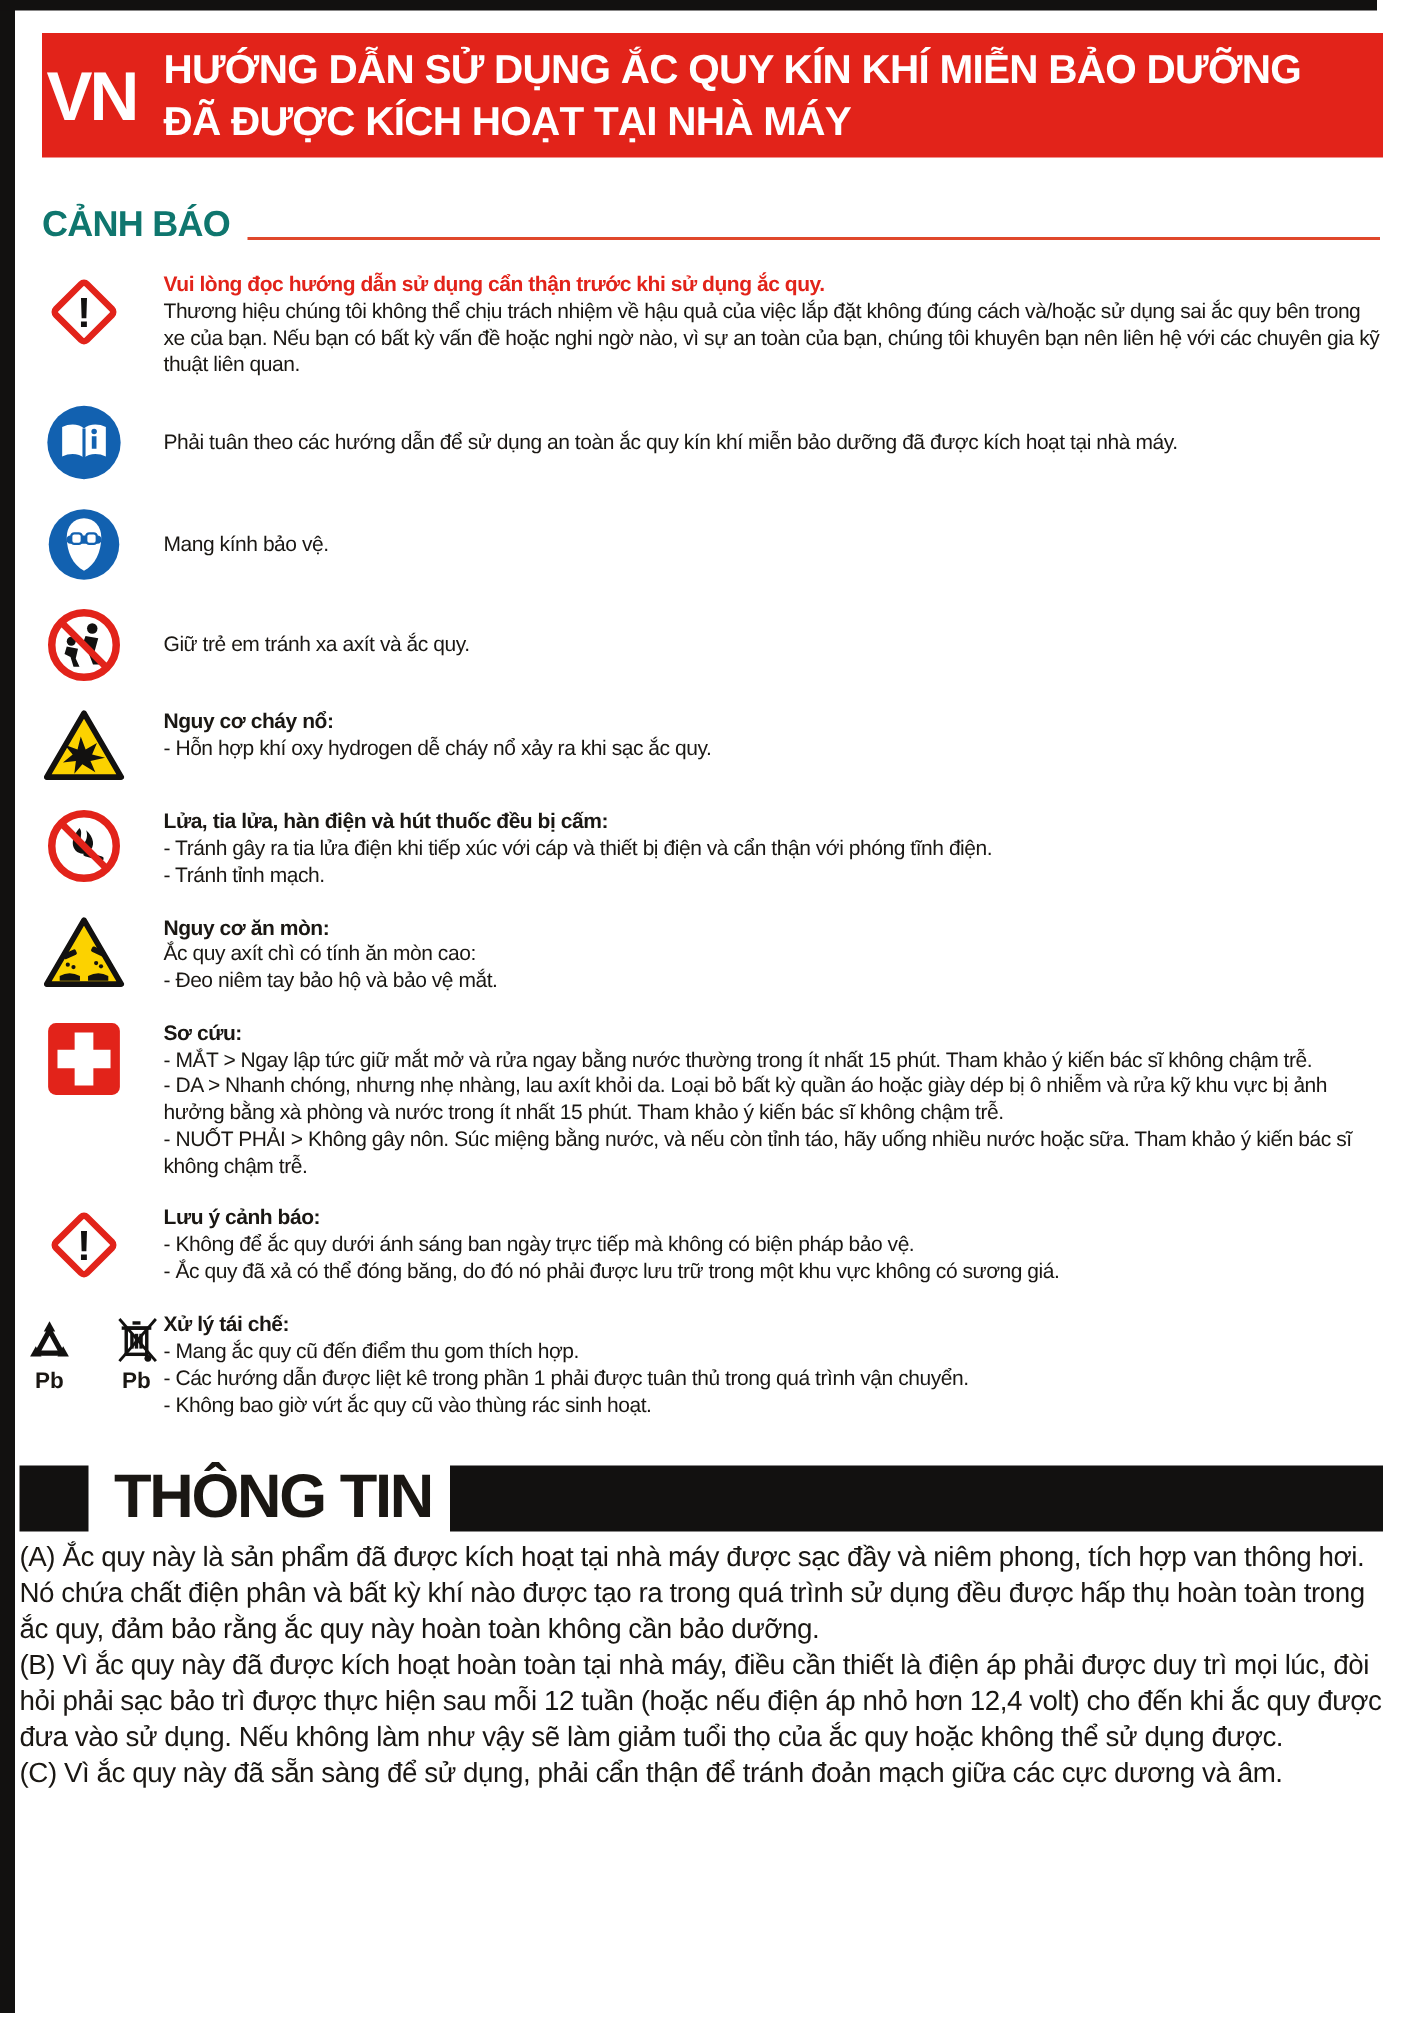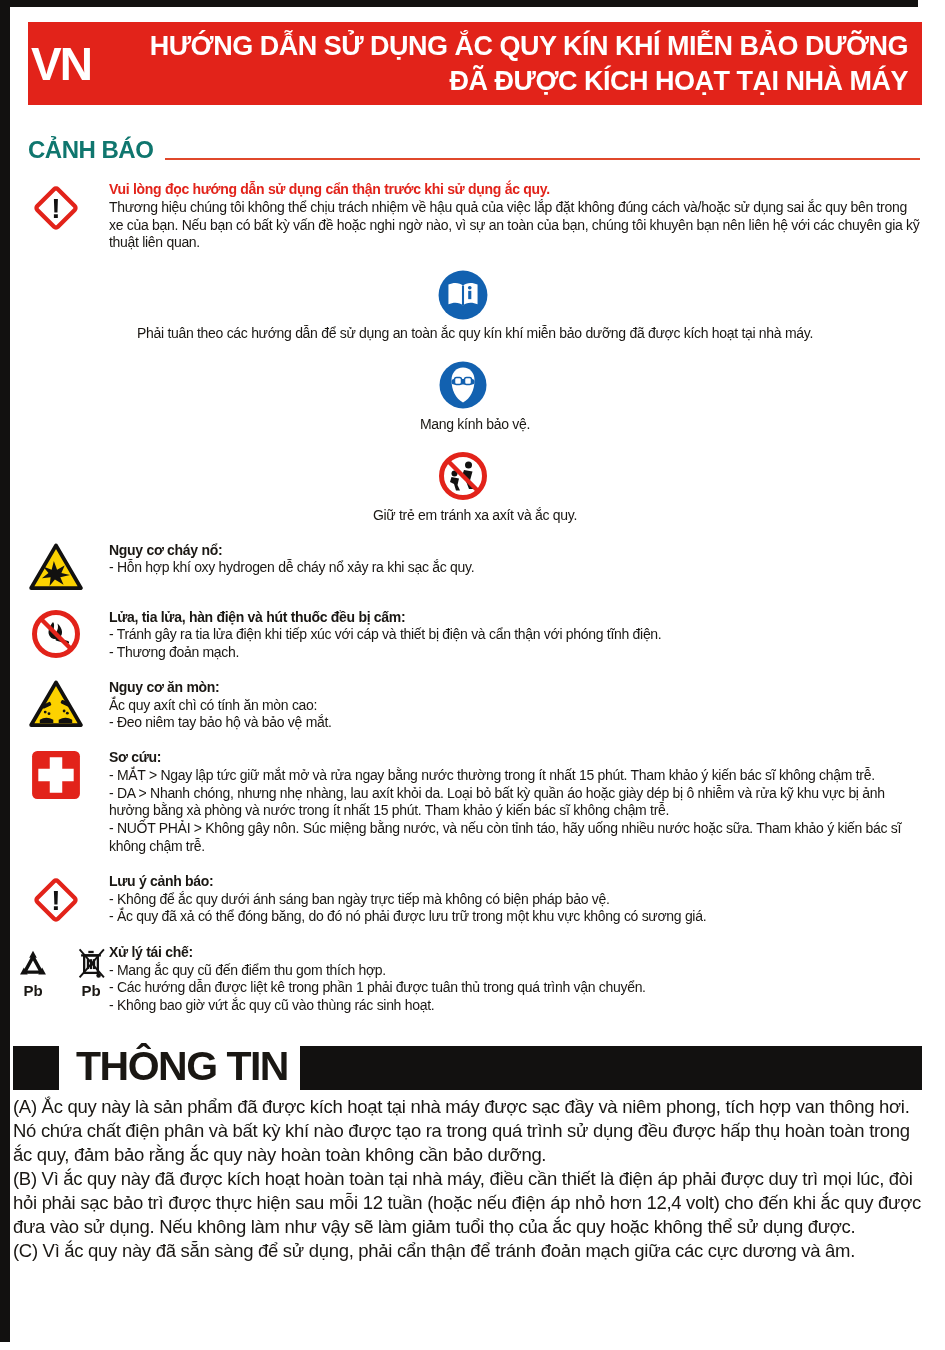--- a/index.html
+++ b/index.html
@@ -17,31 +17,30 @@
   .header { display:flex; align-items:stretch; }
   .vn-box {
     width:66px; min-height:80px; background:#E2231A; color:#fff;
     display:flex; align-items:center; justify-content:center;
     font-size:46px; font-weight:bold; letter-spacing:-2px;
   }
   .banner {
     flex:1; background:#E2231A; color:#fff;
     font-weight:bold; font-size:27px; line-height:1.3; letter-spacing:-0.5px;
     padding:7px 14px 6px 15px;
-    text-align:right;
   }
 
   
   .warn-head { display:flex; align-items:flex-end; margin-top:31px; }
   .warn-title { color:#0f766e; font-weight:bold; font-size:24px; letter-spacing:-0.5px; }
   .warn-rule  { flex:1; border-bottom:2px solid #E0482B; margin:0 2px 4px 12px; }
 
   
   .witem { display:flex; margin-top:17px; }
-  .witem.center { align-items:center;flex-direction:column; }
+  .witem.center { align-items:center; }
   .wicon { flex:0 0 56px; width:56px; display:flex; justify-content:center; margin-right:25px; }
   .wtext { flex:1; font-size:14px; line-height:1.27; letter-spacing:-0.3px; }
   .wtitle { font-weight:bold; }
   .wtitle.red { color:#E2231A; }
   .wline { }
 
   .recycle-pair { display:flex; gap:20px; margin-left:-8px; }
   .ric { display:flex; flex-direction:column; align-items:center; }
   .ric span { font-size:15px; font-weight:bold; line-height:1; margin-top:1px; }
 
@@ -152,21 +151,21 @@
         <svg width="50" height="50" viewBox="0 0 100 100">
           <circle cx="50" cy="50" r="43" fill="#fff" stroke="#E2231A" stroke-width="10"></circle>
           <path d="M44 26 C50 33 41 40 50 47 C54 41 55 36 53 29 C63 38 66 51 56 58 C46 64 35 57 35 46 C35 38 40 31 44 26 Z" fill="#121110"></path>
           <rect x="50" y="57" width="28" height="6" rx="3" transform="rotate(16 50 57)" fill="#121110"></rect>
           <line x1="20" y1="20" x2="80" y2="80" stroke="#E2231A" stroke-width="9"></line>
         </svg>
       </div>
       <div class="wtext">
         <div class="wtitle">Lửa, tia lửa, hàn điện và hút thuốc đều bị cấm:</div>
         <div class="wline">- Tránh gây ra tia lửa điện khi tiếp xúc với cáp và thiết bị điện và cẩn thận với phóng tĩnh điện.</div>
-        <div class="wline">- Thương đoản mạch.</div>
+        <div class="wline">- Tránh tỉnh mạch.</div>
       </div>
     </div>
 
     <div class="witem">
       <div class="wicon">
         <svg width="54" height="50" viewBox="0 0 100 90">
           <path d="M50 5 L96 84 L4 84 Z" fill="#FCD200" stroke="#121110" stroke-width="7" stroke-linejoin="round"></path>
           <g fill="#121110">
             <rect x="24" y="44" width="17" height="7" rx="2" transform="rotate(-25 32 47)"></rect>
             <rect x="59" y="40" width="17" height="7" rx="2" transform="rotate(25 67 43)"></rect>

